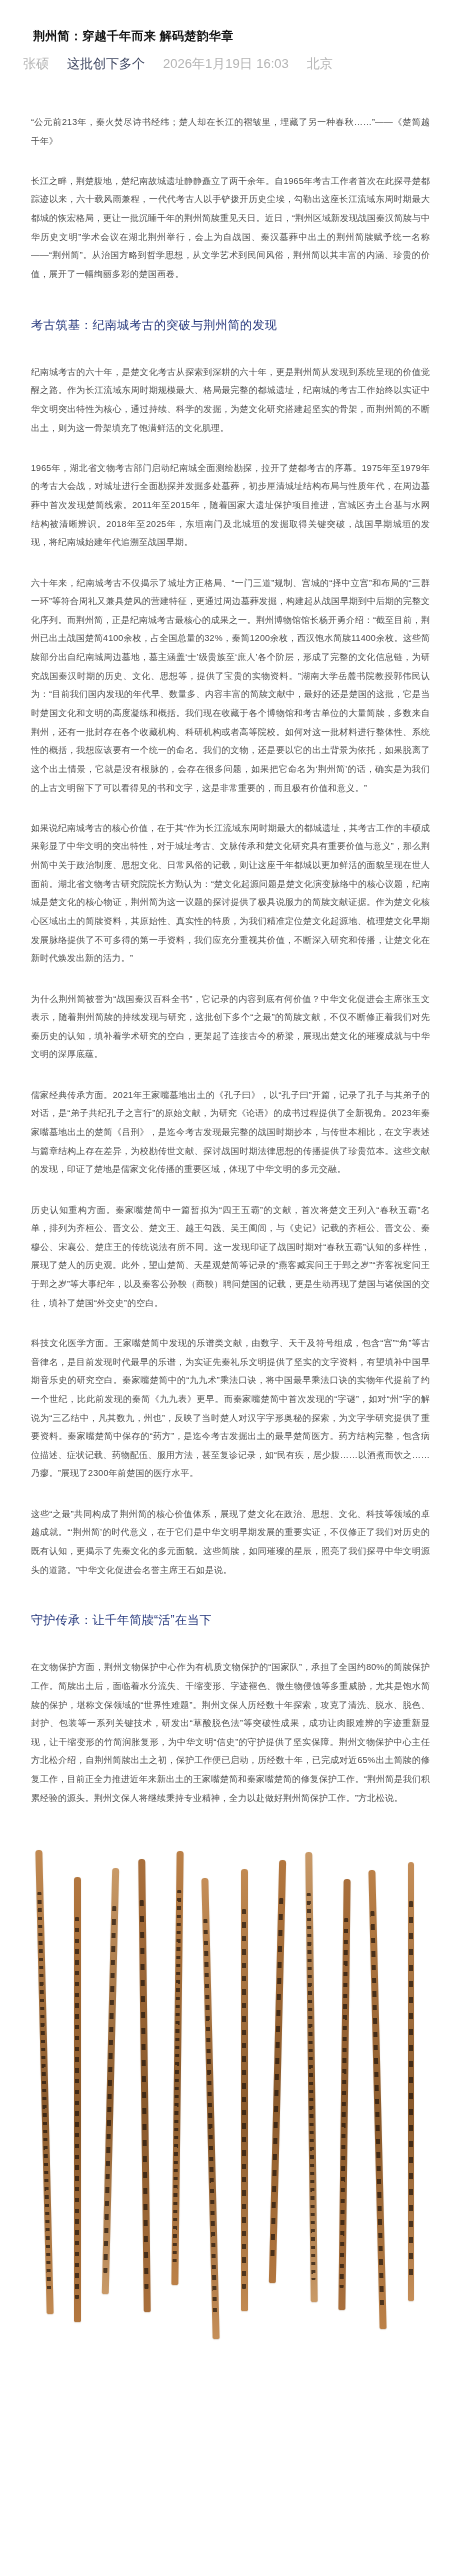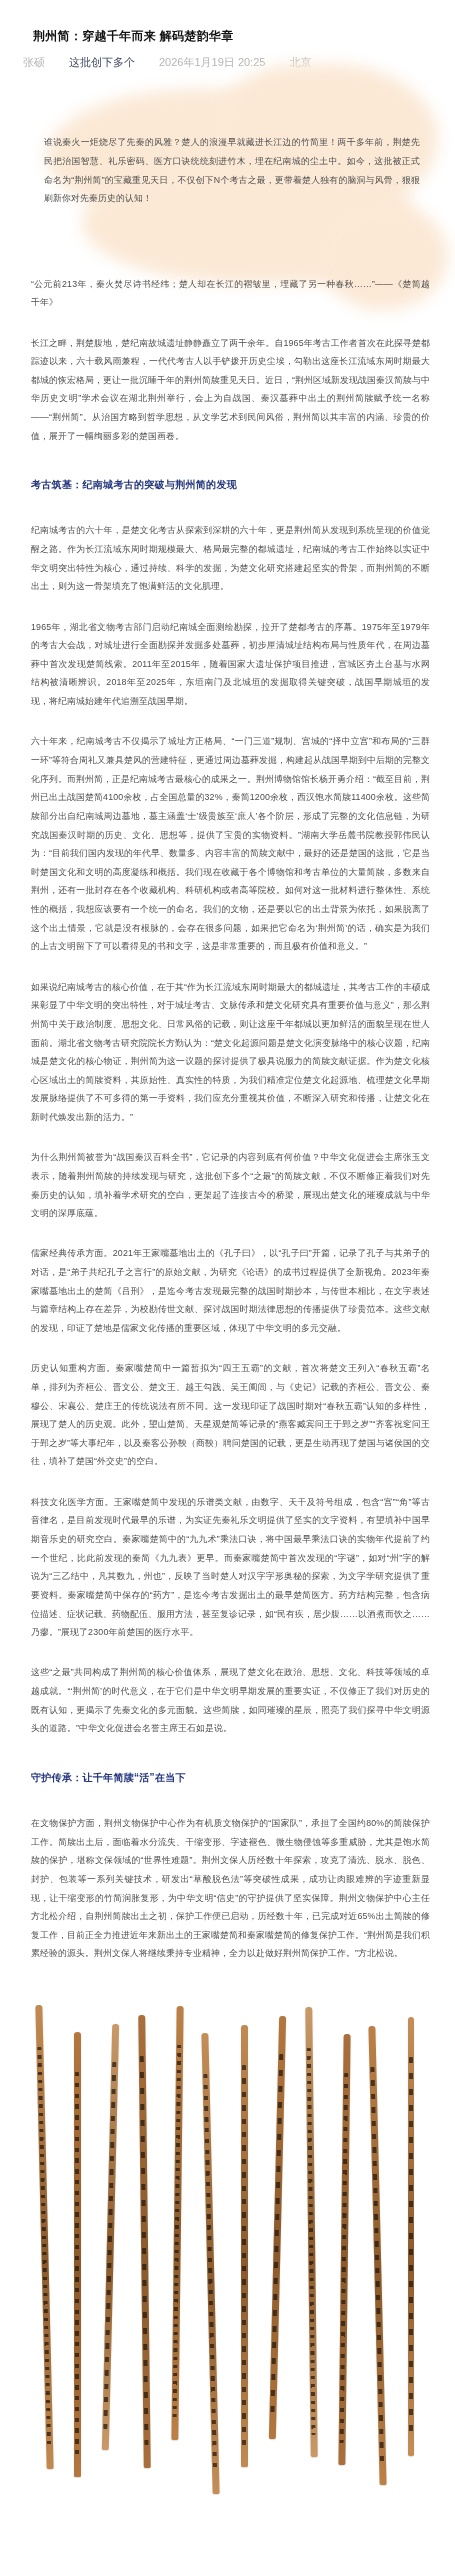--- a/index.html
+++ b/index.html
@@ -12,39 +12,39 @@
     position:relative;
     overflow-x:hidden;
   }
   .page{position:relative;z-index:1;}
   
   .header{padding:17.5px 23px 0 23px;}
   .title{
     font-size:12px;font-weight:bold;color:#121212;
     line-height:1.45;letter-spacing:0.3px;margin:10px;
   }
-  .byline{margin-top:8.2px;font-size:11px;color:#b5b5b5;display:flex;gap:24px;align-items:center;}
+  .byline{margin-top:8.2px;font-size:13px;color:#b5b5b5;display:flex;gap:18px;align-items:center;}
   .byline .account{color:#3e4660;font-weight:500;cursor:pointer;}
   
   .hero{position:relative;margin-top:14.4px;}
   .blob{position:absolute;background:#fbe9d6;filter:blur(7.2px);border-radius:50%;z-index:0;}
   .blob.b1{left:46px;top:5.2px;width:309px;height:134px;}
   .blob.b2{left:216px;top:-20.6px;width:222px;height:155px;border-radius:45% 55% 60% 40%;}
   .blob.b3{left:82px;top:82px;width:330px;height:118px;border-radius:55% 45% 40% 60%;}
   .blob.b4{left:319px;top:118px;width:129px;height:108px;}
   .hero-inner{position:relative;z-index:1;padding:49px 35px 5.2px 44px;}
   
   .content{padding:0 25px 0 31px;position:relative;z-index:1;}
   p.body{
     font-size:8.8px;line-height:2.12;letter-spacing:0.2px;
     margin:0 0 21.6px 0;text-align:justify;color:#4d4d4d;
   }
   p.quote{margin-top:40px;}
   h2.sec{
-    font-size:10px;font-weight:bold;color:#24367c;
+    font-size:12px;font-weight:normal;color:#24367c;
     margin:33px 0 29px 0;letter-spacing:0.3px;
   }
   
   .fig1{margin:15.5px 0 0 0;padding:20.6px 15.5px 10.3px 15.5px;background:#fff;}
   .slips-row{display:flex;justify-content:space-between;align-items:flex-start;height:474px;padding:0 25px;}
   .slip{
     width:6.7px;border-radius:3.1px 3.1px 1.5px 1.5px;position:relative;
     box-shadow:0 0.5px 1px rgba(120,80,40,.35);
   }
   .slip .ink{
@@ -55,34 +55,25 @@
 </head>
 <body>
 
 <div class="page">
 
   <div class="header">
     <h1 class="title">荆州简：穿越千年而来 解码楚韵华章</h1>
     <div class="byline">
       <span>张硕</span>
       <span class="account">这批创下多个</span>
-      <span>2026年1月19日 20:25</span>
+      <span>2026年1月19日 16:03</span>
       <span>北京</span>
     </div>
   </div>
 
-  <div class="hero">
-    <div class="blob b1"></div>
-    <div class="blob b2"></div>
-    <div class="blob b3"></div>
-    <div class="blob b4"></div>
-    <div class="hero-inner">
-      <p class="body">谁说秦火一炬烧尽了先秦的风雅？楚人的浪漫早就藏进长江边的竹简里！两千多年前，荆楚先民把治国智慧、礼乐密码、医方口诀统统刻进竹木，埋在纪南城的尘土中。如今，这批被正式命名为“荆州简”的宝藏重见天日，不仅创下N个考古之最，更带着楚人独有的脑洞与风骨，狠狠刷新你对先秦历史的认知！</p>
-    </div>
-  </div>
 
   <div class="content">
     <p class="body quote">“公元前213年，秦火焚尽诗书经纬；楚人却在长江的褶皱里，埋藏了另一种春秋……”——《楚简越千年》</p>
     <p class="body">长江之畔，荆楚腹地，楚纪南故城遗址静静矗立了两千余年。自1965年考古工作者首次在此探寻楚都踪迹以来，六十载风雨兼程，一代代考古人以手铲拨开历史尘埃，勾勒出这座长江流域东周时期最大都城的恢宏格局，更让一批沉睡千年的荆州简牍重见天日。近日，“荆州区域新发现战国秦汉简牍与中华历史文明”学术会议在湖北荆州举行，会上为自战国、秦汉墓葬中出土的荆州简牍赋予统一名称——“荆州简”。从治国方略到哲学思想，从文学艺术到民间风俗，荆州简以其丰富的内涵、珍贵的价值，展开了一幅绚丽多彩的楚国画卷。</p>
 
     <h2 class="sec">考古筑基：纪南城考古的突破与荆州简的发现</h2>
     <p class="body">纪南城考古的六十年，是楚文化考古从探索到深耕的六十年，更是荆州简从发现到系统呈现的价值觉醒之路。作为长江流域东周时期规模最大、格局最完整的都城遗址，纪南城的考古工作始终以实证中华文明突出特性为核心，通过持续、科学的发掘，为楚文化研究搭建起坚实的骨架，而荆州简的不断出土，则为这一骨架填充了饱满鲜活的文化肌理。</p>
     <p class="body">1965年，湖北省文物考古部门启动纪南城全面测绘勘探，拉开了楚都考古的序幕。1975年至1979年的考古大会战，对城址进行全面勘探并发掘多处墓葬，初步厘清城址结构布局与性质年代，在周边墓葬中首次发现楚简线索。2011年至2015年，随着国家大遗址保护项目推进，宫城区夯土台基与水网结构被清晰辨识。2018年至2025年，东垣南门及北城垣的发掘取得关键突破，战国早期城垣的发现，将纪南城始建年代追溯至战国早期。</p>
     <p class="body">六十年来，纪南城考古不仅揭示了城址方正格局、“一门三道”规制、宫城的“择中立宫”和布局的“三群一环”等符合周礼又兼具楚风的营建特征，更通过周边墓葬发掘，构建起从战国早期到中后期的完整文化序列。而荆州简，正是纪南城考古最核心的成果之一。荆州博物馆馆长杨开勇介绍：“截至目前，荆州已出土战国楚简4100余枚，占全国总量的32%，秦简1200余枚，西汉饱水简牍11400余枚。这些简牍部分出自纪南城周边墓地，墓主涵盖‘士’级贵族至‘庶人’各个阶层，形成了完整的文化信息链，为研究战国秦汉时期的历史、文化、思想等，提供了宝贵的实物资料。”湖南大学岳麓书院教授郭伟民认为：“目前我们国内发现的年代早、数量多、内容丰富的简牍文献中，最好的还是楚国的这批，它是当时楚国文化和文明的高度凝练和概括。我们现在收藏于各个博物馆和考古单位的大量简牍，多数来自荆州，还有一批封存在各个收藏机构、科研机构或者高等院校。如何对这一批材料进行整体性、系统性的概括，我想应该要有一个统一的命名。我们的文物，还是要以它的出土背景为依托，如果脱离了这个出土情景，它就是没有根脉的，会存在很多问题，如果把它命名为‘荆州简’的话，确实是为我们的上古文明留下了可以看得见的书和文字，这是非常重要的，而且极有价值和意义。”</p>
     <p class="body">如果说纪南城考古的核心价值，在于其“作为长江流域东周时期最大的都城遗址，其考古工作的丰硕成果彰显了中华文明的突出特性，对于城址考古、文脉传承和楚文化研究具有重要价值与意义”，那么荆州简中关于政治制度、思想文化、日常风俗的记载，则让这座千年都城以更加鲜活的面貌呈现在世人面前。湖北省文物考古研究院院长方勤认为：“楚文化起源问题是楚文化演变脉络中的核心议题，纪南城是楚文化的核心物证，荆州简为这一议题的探讨提供了极具说服力的简牍文献证据。作为楚文化核心区域出土的简牍资料，其原始性、真实性的特质，为我们精准定位楚文化起源地、梳理楚文化早期发展脉络提供了不可多得的第一手资料，我们应充分重视其价值，不断深入研究和传播，让楚文化在新时代焕发出新的活力。”</p>

